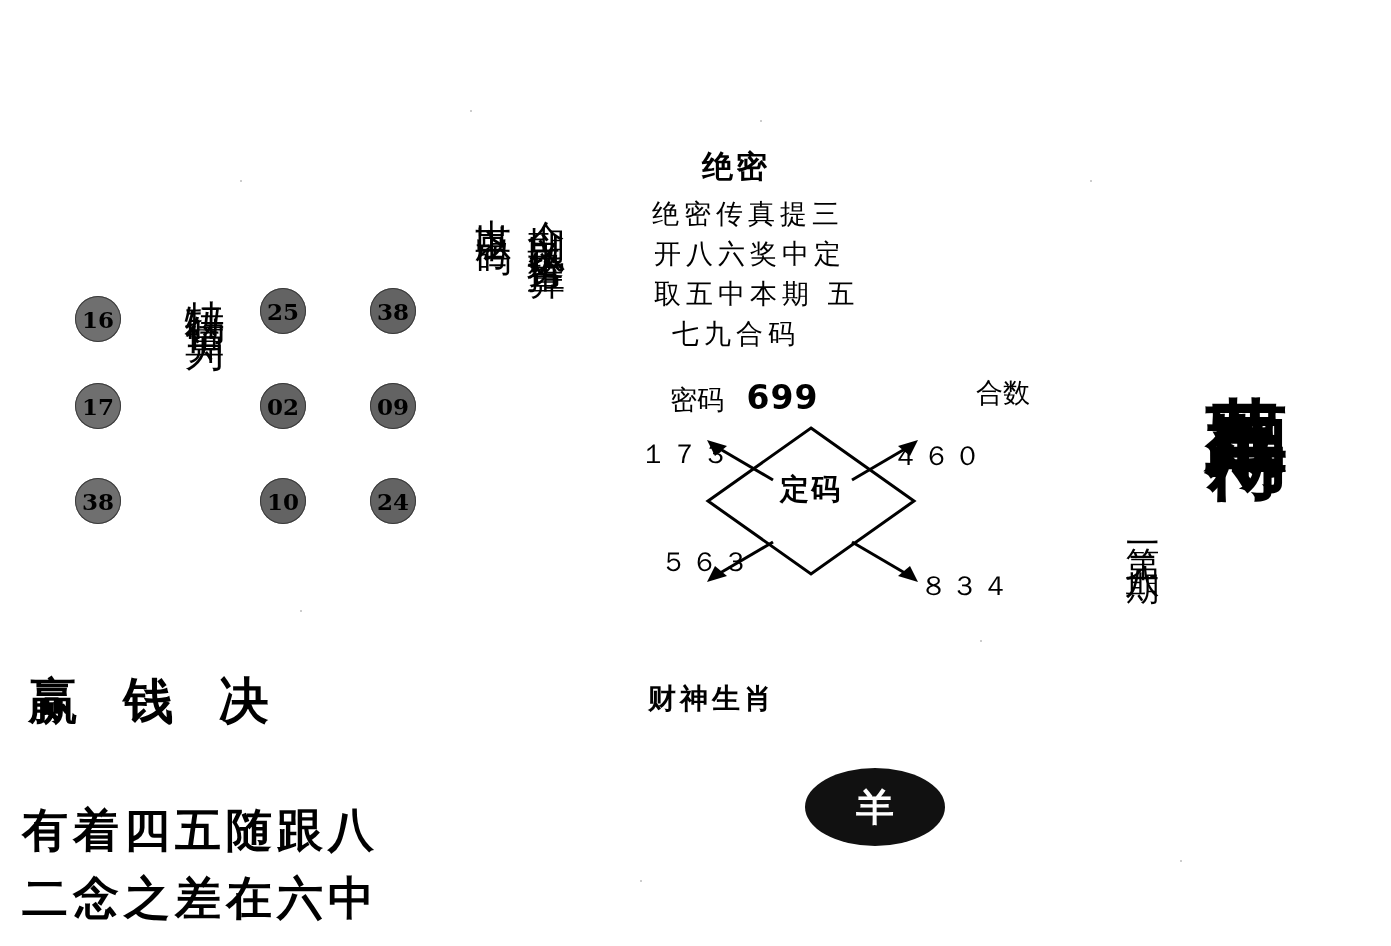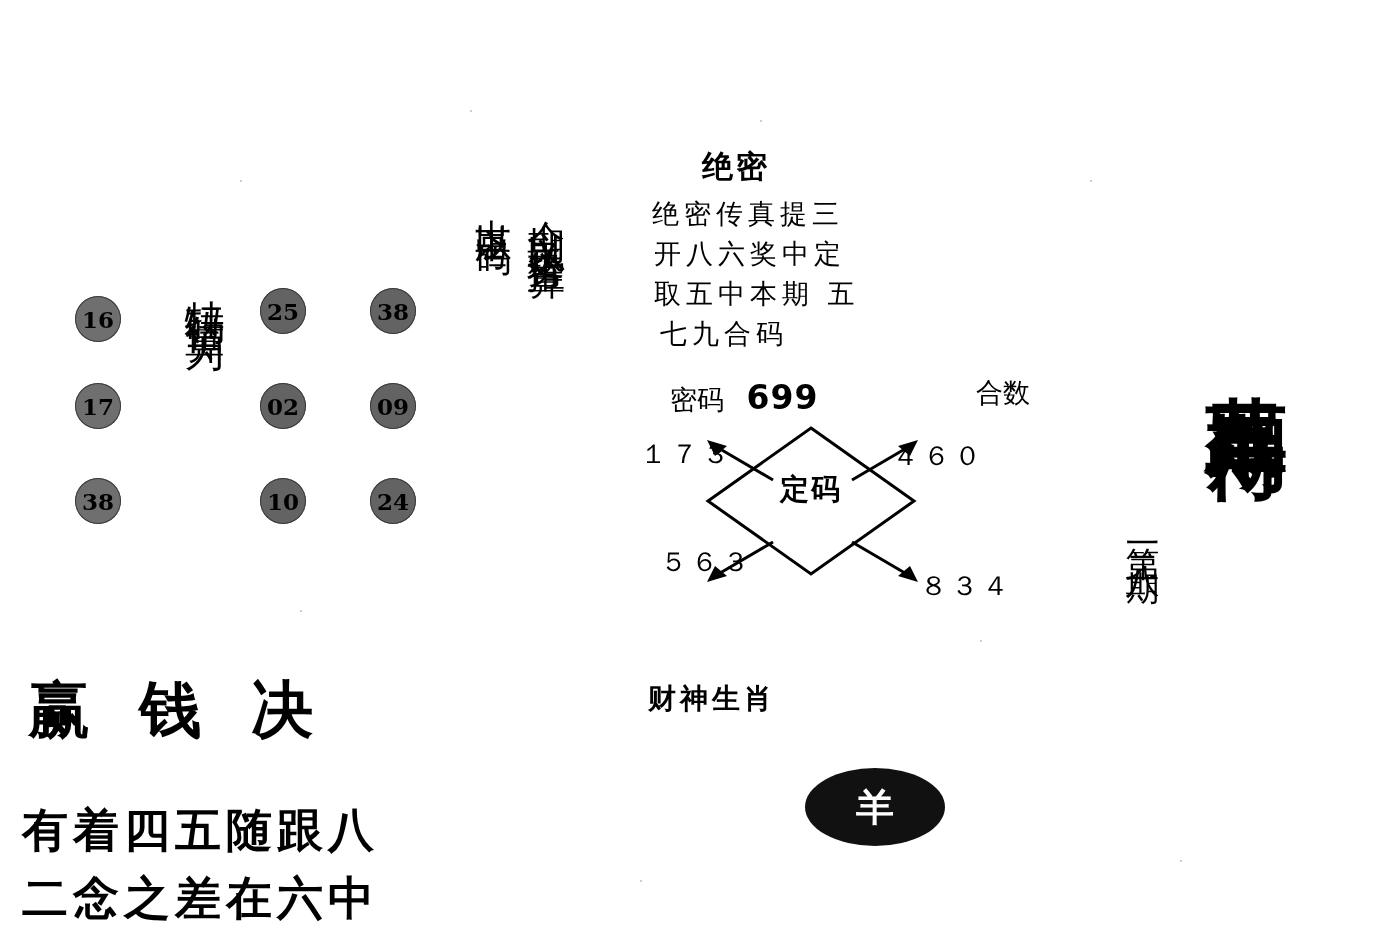--- a/index.html
+++ b/index.html
@@ -129,21 +129,21 @@
     color: #fff;
     font-family: "DejaVu Sans", sans-serif;
     font-weight: bold;
     font-size: 38px;
   }
 
   
   #slogan-big {
     font-family: "DejaVu Serif", "Liberation Serif", serif;
     font-weight: bold;
-    font-size: 62px;
+    font-size: 50px;
     letter-spacing: 14px;
     white-space: nowrap;
   }
   .slogan-line {
     font-family: "DejaVu Serif", "Liberation Serif", serif;
     font-weight: bold;
     font-size: 46px;
     letter-spacing: 5px;
     white-space: nowrap;
   }
@@ -198,21 +198,21 @@
 
   <div class="abs vtext" style="left:520px; top:190px; font-size:38px; letter-spacing:7px;">今期以走势推算</div>
 
   <div class="abs vtext" style="left:468px; top:190px; font-size:36px; letter-spacing:6px;">出以下号码</div>
 
   <div class="abs" style="left:640px; top:146px; width:420px;">
     <div id="secret-heading" style="margin-left:62px;">绝密</div>
     <div class="secret-line" style="margin-top:8px; margin-left:12px;">绝密传真提三</div>
     <div class="secret-line" style="margin-top:4px; margin-left:14px;">开八六奖中定</div>
     <div class="secret-line" style="margin-top:4px; margin-left:14px;">取五中本期 五</div>
-    <div class="secret-line" style="margin-top:4px; margin-left:20px;">七九合码</div>
+    <div class="secret-line" style="margin-top:4px; margin-left:32px;">七九合码</div>
   </div>
 
   <div class="abs mima-row" style="left:670px; top:378px;">
     <span>密码</span>
     <span class="mima-num" style="margin-left:14px;">699</span>
   </div>
 
   <div class="abs mima-row" style="left:976px; top:375px;">合数</div>
 
   <div class="abs" id="diamond" style="left:705px; top:425px;">

